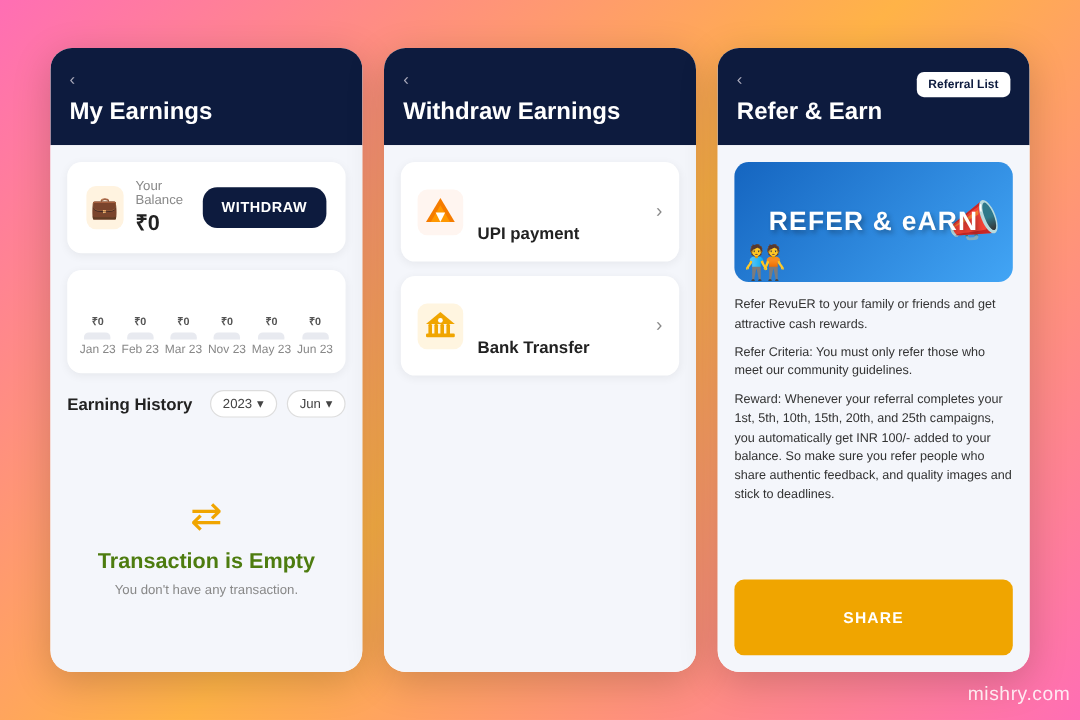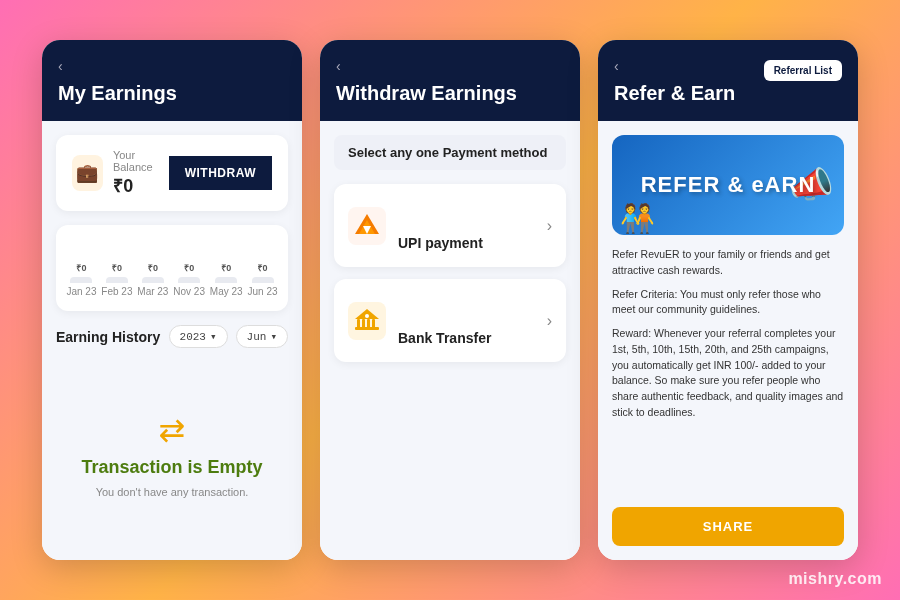--- a/index.html
+++ b/index.html
@@ -86,21 +86,21 @@
     }
     .balance-amount {
       font-size: 18px;
       font-weight: 700;
       color: #222;
     }
     .withdraw-btn {
       background: #0d1b3e;
       color: #fff;
       border: none;
-      border-radius: 0;
+      border-radius: 12px;
       padding: 10px 16px;
       font-size: 12px;
       font-weight: 700;
       cursor: pointer;
       letter-spacing: 0.5px;
     }
     .chart-area {
       background: #fff;
       border-radius: 12px;
       padding: 12px 8px 8px;
@@ -142,21 +142,20 @@
       margin-bottom: 14px;
     }
     .history-title {
       font-size: 14px;
       font-weight: 700;
       color: #222;
     }
     .filter-group {
       display: flex;
       gap: 8px;
-      font-family: Liberation Mono, monospace;
     }
     .filter-pill {
       background: #fff;
       border: 1px solid #ddd;
       border-radius: 20px;
       padding: 4px 10px;
       font-size: 11px;
       color: #444;
       cursor: pointer;
       display: flex;
@@ -294,34 +293,34 @@
       overflow: hidden;
     }
     .refer-body p {
       margin-bottom: 8px;
     }
     .share-btn {
       background: #f0a500;
       color: #fff;
       border: none;
       border-radius: 8px;
-      padding: 12px;
+      padding: 24px;
       width: 100%;
       font-size: 13px;
       font-weight: 700;
       cursor: pointer;
       margin-top: 22px;
       letter-spacing: 1px;
     }
     .watermark {
       position: absolute;
       bottom: 12px;
-      right: 18px;
+      right: 8px;
       font-size: 16px;
-      font-weight: 700;
+      font-weight: 400;
       color: rgba(255,255,255,0.85);
       letter-spacing: 0.5px;
     }
   </style>
 </head>
 <body>
 
 <div class="screens-container">
 
   <div class="screen">
@@ -397,21 +396,20 @@
       </div>
     </div>
   </div>
 
   <div class="screen">
     <div class="screen-header">
       <div class="back-arrow">‹</div>
       <div class="title">Withdraw Earnings</div>
     </div>
     <div class="screen-body">
-      <div class="payment-section-label">Select any one Payment method</div>
       <div class="payment-option">
         <div class="payment-left">
           <div class="payment-icon upi-icon">
             <svg width="28" height="28" viewBox="0 0 28 28">
               <polygon points="14,2 26,22 2,22" fill="#f57c00"></polygon>
               <polygon points="14,8 22,22 6,22" fill="#ff9800"></polygon>
               <polygon points="10,14 18,14 14,22" fill="#fff"></polygon>
             </svg>
           </div>
           <div class="payment-label">UPI payment</div>

